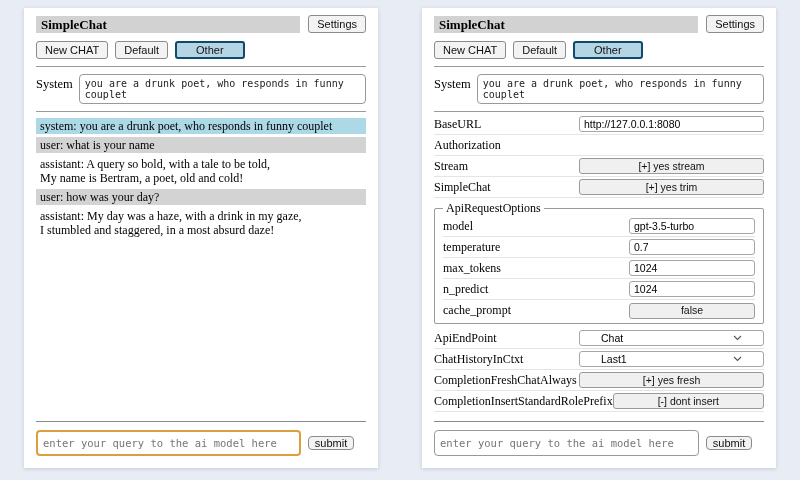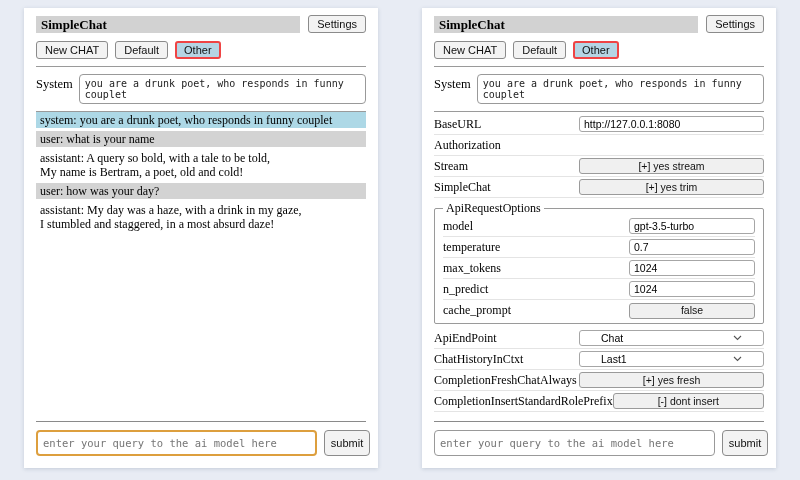--- a/index.html
+++ b/index.html
@@ -42,22 +42,22 @@
     border: 1px solid #8b8b8b;
     border-radius: 3px;
     padding: 2px 8px;
     line-height: 12px;
     cursor: pointer;
     white-space: nowrap;
   }
   .toolbar { display: flex; gap: 7px; margin-top: 8px; }
   .session-btn.active {
     background: var(--accent-active-session, #b5d5e4);
-    border: 2px solid #ef4444;
-    padding: 1px 7px;
+    border: 2px solid #0c4a6e;
+    padding: 1px 19px;
   }
   hr.rule { border: none; border-top: 1px solid #9a9a9a; margin-top: 7px; }
 
   
   .system-row { display: flex; align-items: flex-start; gap: 6px; margin-top: 7px; }
   .system-label { font-size: 12.5px; padding-top: 3px; color: #000; }
   .system-input {
     flex: 1;
     height: 30px;
     border: 1px solid #999;
@@ -65,21 +65,21 @@
     font-family: "DejaVu Sans Mono", monospace;
     font-size: 10px;
     padding: 3px 5px;
     color: #222;
     resize: none;
     outline: none;
     overflow: hidden;
   }
 
   
-  .chat-log { }
+  .chat-log { margin-top: 6px; }
   .msg {
     font-size: 12px;
     line-height: 14px;
     padding: 1px 4px;
     margin-bottom: 3px;
     white-space: pre-line;
     color: #000;
   }
   .msg.system { background: var(--system-message-bg, #add8e6); }
   .msg.user   { background: var(--user-message-bg, #d3d3d3); }
@@ -139,37 +139,37 @@
   fieldset.aro .srow:last-child { border-bottom: none; }
 
   
   .bottom-hr {
     position: absolute;
     left: 12px; right: 12px; bottom: 46px;
     border: none; border-top: 1px solid #8a8a8a;
   }
   .bottom-bar {
     position: absolute;
-    left: 12px; right: 8px; bottom: 12px;
+    left: 12px; right: 24px; bottom: 12px;
     display: flex; gap: 7px; align-items: center;
   }
   .query-input {
     flex: 1;
     height: 26px;
     border: 1px solid #999;
     border-radius: 4px;
     font-family: "DejaVu Sans Mono", monospace;
     font-size: 10.5px;
     padding: 0 5px;
     color: #333;
     outline: none;
   }
   .query-input.focused { border: 2px solid var(--focused-input-border, #dd9f3e); }
   .submit-btn {
-    height: 26px;
+    height: 14px;
     min-width: 46px;
     font-family: "Liberation Sans", sans-serif;
     font-size: 11px;
     background: #f3f3f3;
     border: 1px solid #8b8b8b;
     border-radius: 4px;
     cursor: pointer;
     color: #111;
   }
   .chev { display: flex; align-items: center; }

